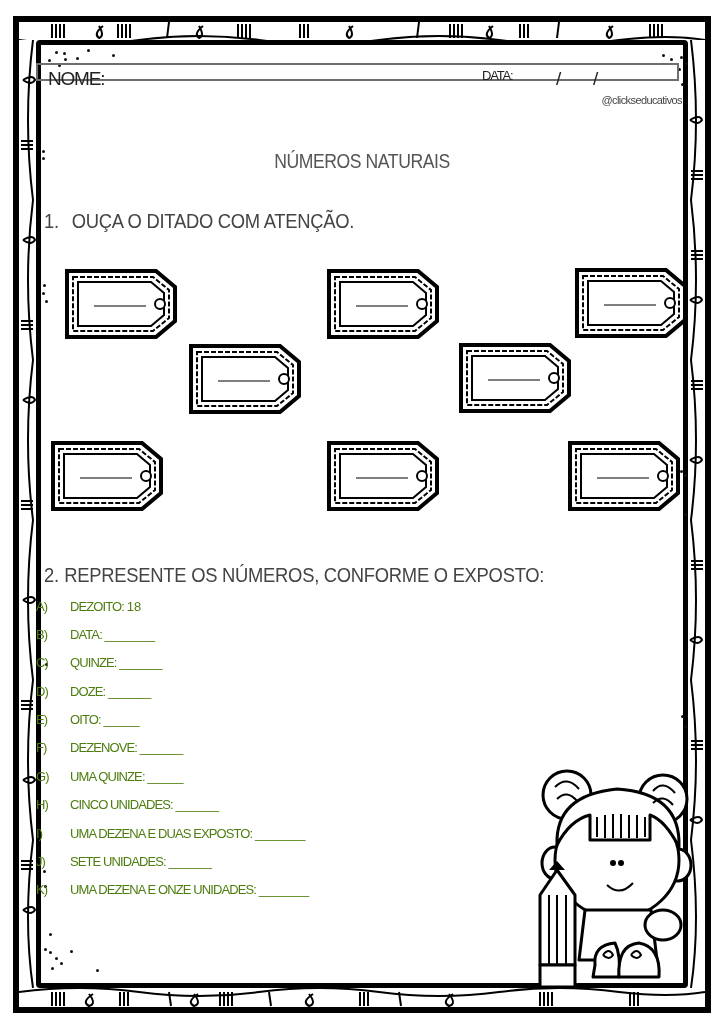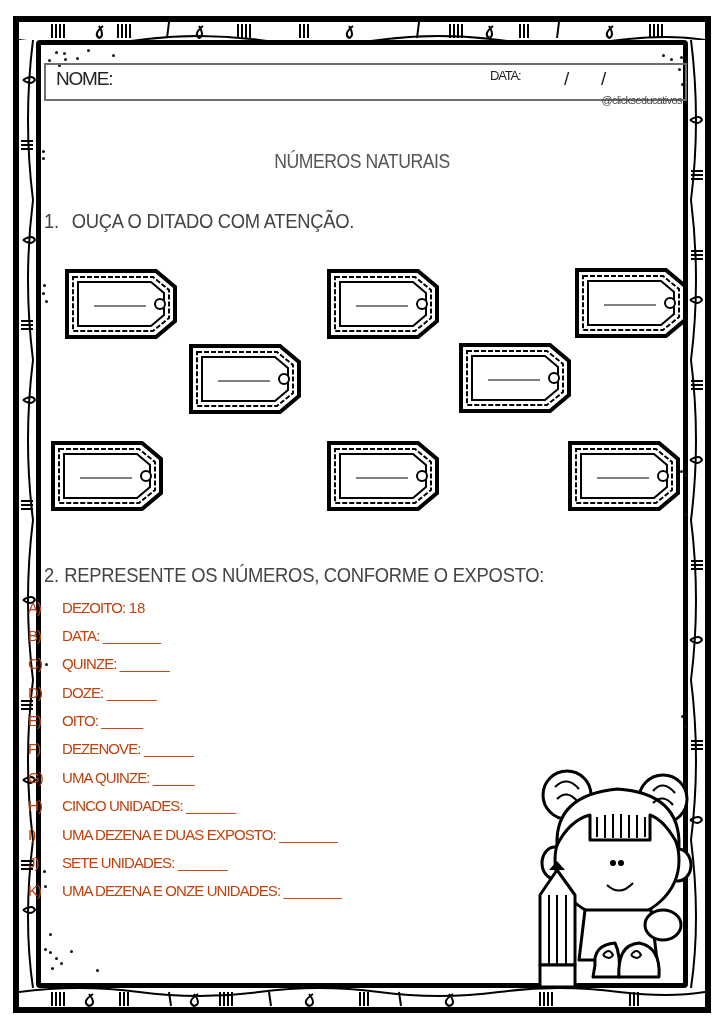--- a/index.html
+++ b/index.html
@@ -8,40 +8,40 @@
 
   
   .frame-outer { position:absolute; left:13px; top:16px; width:698px; height:997px;
                  border:6px solid #000; box-sizing:border-box; }
   .frame-inner { position:absolute; left:36px; top:40px; width:652px; height:948px;
                  border:5px solid #000; box-sizing:border-box; border-radius:4px; }
   .strip { position:absolute; overflow:hidden; }
   .strip svg { display:block; }
 
   
-  .name-box { position:absolute; left:44px; top:63px; width:643px; height:38px;
+  .name-box { position:absolute; left:36px; top:63px; width:643px; height:18px;
               border:2px solid #6e6e6e; box-sizing:border-box; }
   .name-label { position:absolute; left:10px; top:3px; font-size:19px; letter-spacing:-1.2px; color:#222; }
   .date-label { position:absolute; left:444px; top:3px; font-size:13px; letter-spacing:-1.2px; color:#222; }
   .date-slash { position:absolute; top:3px; font-size:19px; color:#222; }
   .credit { position:absolute; right:42px; top:94px; font-size:11px; color:#444; letter-spacing:-0.6px; }
 
   
   .page-title { position:absolute; left:0; width:724px; top:150px; text-align:center;
                 font-size:20px; color:#555; letter-spacing:-0.5px; transform:scaleX(0.88); }
   .section-title { position:absolute; left:44px; font-size:20px; color:#444; letter-spacing:-0.3px;
                    transform-origin:left center; transform:scaleX(0.92); white-space:nowrap; }
   .section-title .num { margin-right:14px; }
 
   
   .tag { position:absolute; width:114px; height:72px; }
   .tag svg { width:100%; height:100%; display:block; }
 
   
-  .item { position:absolute; left:28px; font-size:15px; color:#c2410c; letter-spacing:-0.9px; white-space:nowrap; }
+  .item { position:absolute; left:36px; font-size:13px; color:#4d7c0f; letter-spacing:-0.9px; white-space:nowrap; }
   .item .letter { display:inline-block; width:34px; }
   .item .blank { letter-spacing:0; }
 
   
   .dot { position:absolute; width:3px; height:3px; border-radius:50%; background:#111; }
 
   
   .girl { position:absolute; left:535px; top:765px; width:165px; height:230px; }
 </style>
 </head>

